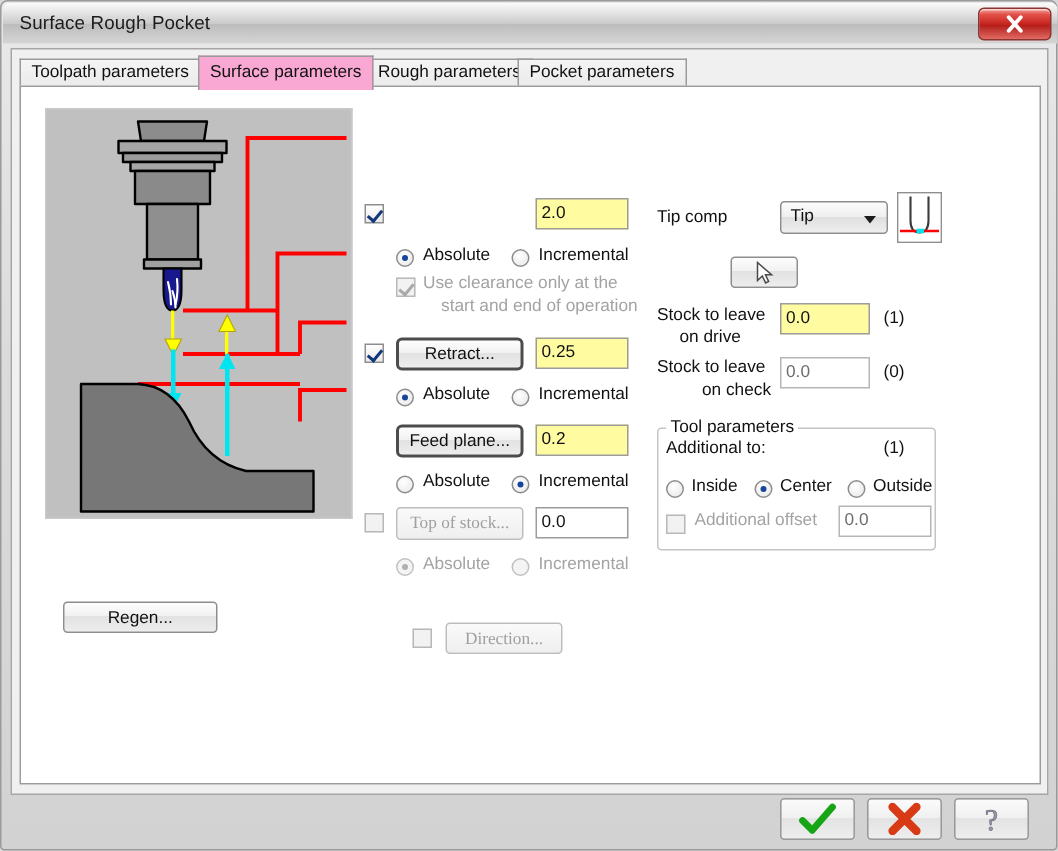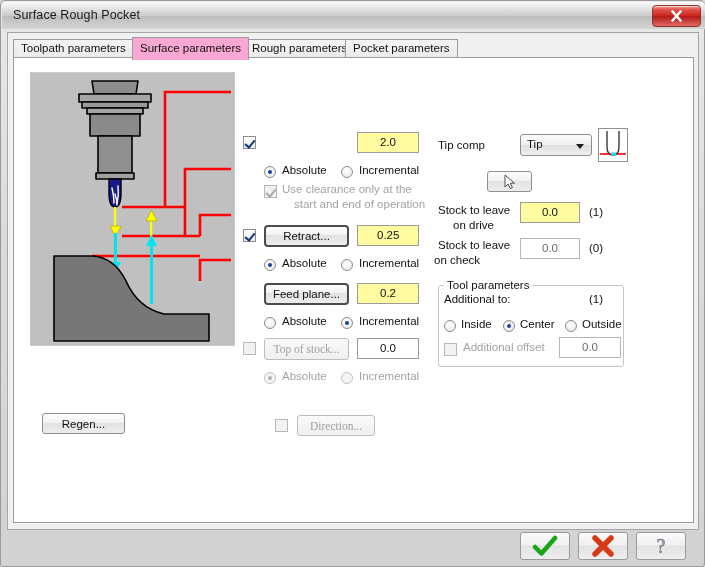--- a/index.html
+++ b/index.html
@@ -72,26 +72,26 @@
     box-sizing:border-box;
     background:linear-gradient(to bottom,#fdfdfd 0%,#f1f1f1 46%,#e2e2e2 47%,#ededed 100%);
     border:1px solid #8e8e8e;border-radius:3px;
     font-family:"Liberation Sans",sans-serif;font-size:11.5px;color:#111;
     display:flex;align-items:center;justify-content:center;cursor:pointer;
     text-align:center;
   }
   .btn.strong{border:2px solid #4c4c4c;border-radius:4px;}
   .btn.disabled{color:#a0a0a0;border-color:#bdbdbd;
     background:linear-gradient(to bottom,#fafafa,#efefef);cursor:default;font-family:Liberation Serif, serif;}
-  #regen{position:absolute;left:28px;top:355px;width:83px;height:21px;}
+  #regen{position:absolute;left:28px;top:343px;width:103px;height:21px;}
   
   .field{
     box-sizing:border-box;border:1px solid #9c9c9c;background:#ffffff;
     font-family:"Liberation Sans",sans-serif;font-size:11.5px;color:#111;
-    padding:1px 19px;line-height:17px;height:21px;text-align:center;
+    padding:1px 3px;line-height:17px;height:21px;
   }
   .field.yellow{background:#fffba0;}
   .field.dim{color:#6d6d6d;border-color:#b6b6b6;}
   
   .chk{
     position:absolute;width:13px;height:13px;box-sizing:border-box;
     border:1px solid #8d8d8d;background:linear-gradient(to bottom,#ffffff,#eaeaea);
     cursor:pointer;
   }
   .chk.checked::after{
@@ -308,21 +308,21 @@
           <path d="M1 1 L1 13 L4.2 10 L6.4 14.6 L8.4 13.6 L6.3 9.2 L10.4 9.2 Z" fill="#ffffff" stroke="#4a4a4a" stroke-width="1"></path>
         </svg>
       </div>
 
       <span class="lbl" style="left:424px;top:146px;">Stock to leave</span>
       <span class="lbl" style="left:439px;top:161px;">on drive</span>
       <div class="field yellow" style="position:absolute;left:506px;top:144px;width:60px;">0.0</div>
       <span class="lbl" style="left:575px;top:148px;">(1)</span>
 
       <span class="lbl" style="left:424px;top:181px;">Stock to leave</span>
-      <span class="lbl" style="left:420px;top:196px;">on check</span>
+      <span class="lbl" style="left:454px;top:196px;">on check</span>
       <div class="field dim" style="position:absolute;left:506px;top:180px;width:60px;">0.0</div>
       <span class="lbl" style="left:575px;top:184px;">(0)</span>
 
       <div id="toolgroup"></div>
       <span id="toolgroup-title">Tool parameters</span>
 
       <span class="lbl" style="left:430px;top:235px;">Additional to:</span>
       <span class="lbl" style="left:575px;top:235px;">(1)</span>
 
       <div class="rad" style="left:430px;top:262px;"></div>

